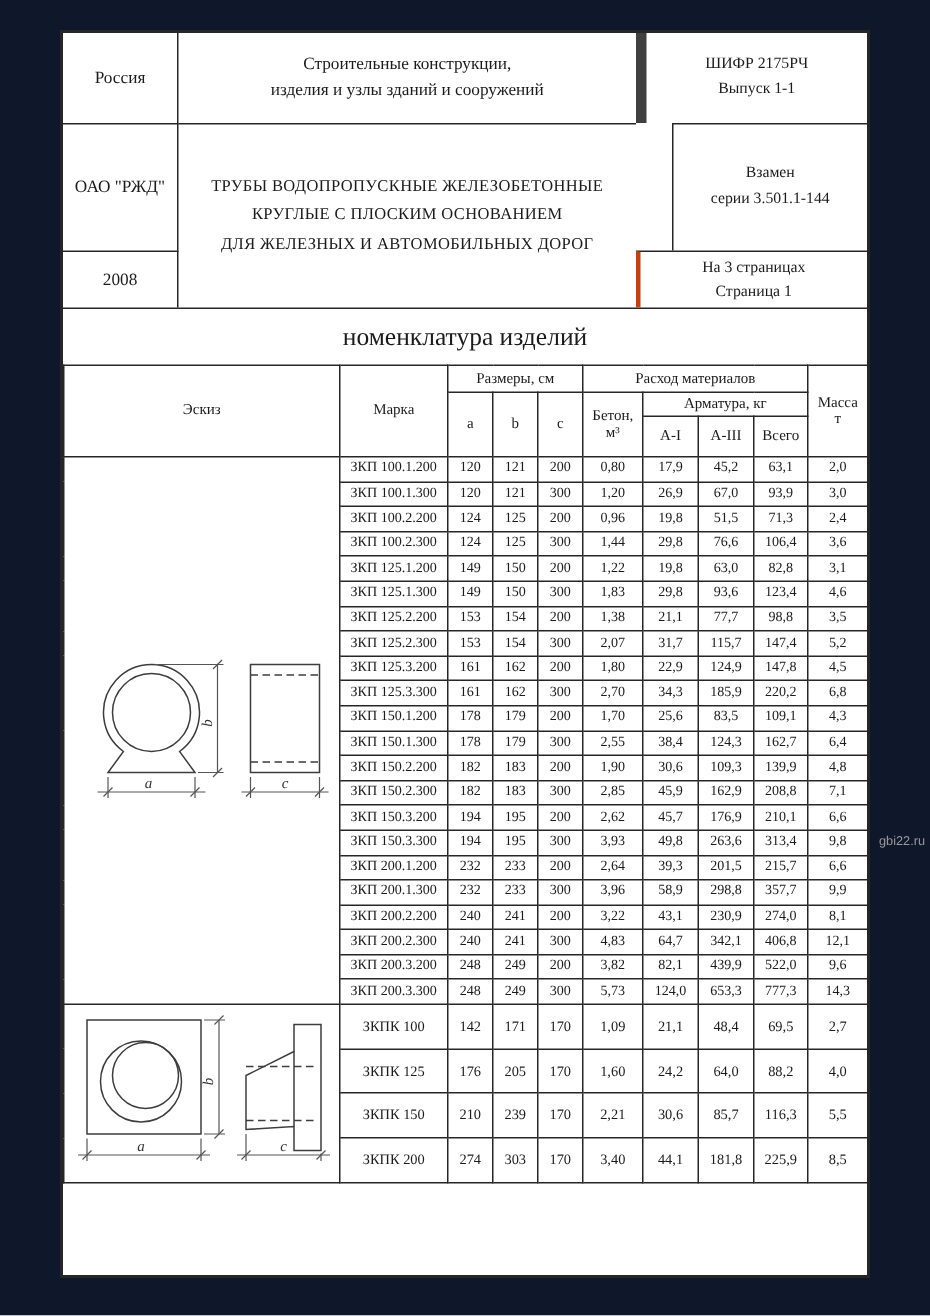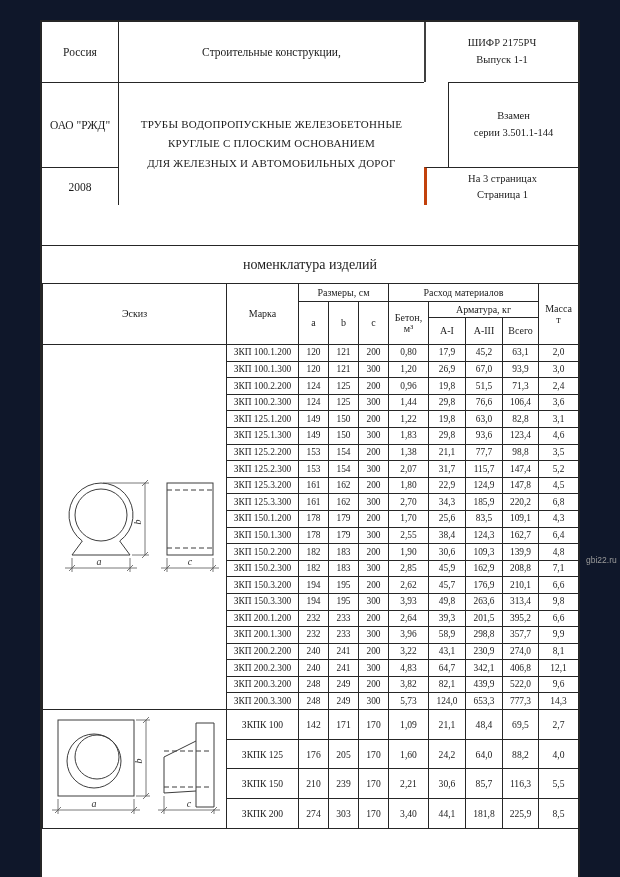--- a/index.html
+++ b/index.html
@@ -10,30 +10,30 @@
   }
   .sheet{
     position:absolute;left:40px;top:20px;width:540px;
     border:2px solid #262626;box-sizing:border-box;background:#fff;
   }
   
   .tophead{display:grid;grid-template-columns:77px 305px 1fr;grid-template-rows:60px 85px 38px;}
   .tophead .cell{display:flex;flex-direction:column;justify-content:center;align-items:center;text-align:center;box-sizing:border-box;}
   .c-country{grid-area:1/1/2/2;border-right:1px solid #262626;font-size:11.5px;}
   .c-series{grid-area:1/2/2/3;font-size:11.5px;line-height:1.45;}
-  .c-code{grid-area:1/3/2/4;border-left:2px solid #404040;font-size:10.5px;line-height:1.6;}
+  .c-code{grid-area:1/3/2/4;border-left:7px solid #404040;font-size:10.5px;line-height:1.6;}
   .c-org{grid-area:2/1/3/2;border-right:1px solid #262626;border-top:1px solid #262626;font-size:11.5px;}
   .c-doctitle{grid-area:2/2/4/3;border-top:1px solid #262626;font-size:11px;line-height:1.75;letter-spacing:.25px;}
   .c-replaces{grid-area:2/3/3/4;border-left:1px solid #262626;border-top:1px solid #262626;font-size:10.5px;line-height:1.6;margin-left:24px;}
   .c-year{grid-area:3/1/4/2;border-right:1px solid #262626;border-top:1px solid #262626;font-size:11.5px;}
   .c-pages{grid-area:3/3/4/4;border-left:3px solid #c2410c;border-top:1px solid #262626;font-size:10.5px;line-height:1.5;}
   
   .nomenclature{
     height:37px;border-top:1px solid #262626;
-    display:flex;align-items:center;justify-content:center;font-size:14px;margin-top:40px;
+    display:flex;align-items:center;justify-content:center;font-size:17px;
   }
   
   table.main{border-collapse:collapse;table-layout:fixed;width:536px;}
   table.main th,table.main td{
     border:1px solid #262626;padding:0;text-align:center;vertical-align:middle;
     font-weight:normal;font-size:10px;line-height:1.15;overflow:hidden;white-space:nowrap;
   }
   thead tr.h1{height:18px;} thead tr.h2{height:16px;} thead tr.h3{height:27px;}
   tbody.zkp tr{height:16.6px;} tbody.zkp td{font-size:9.4px;}
   tbody.zkpk tr{height:29.7px;} tbody.zkpk td{font-size:9.6px;}
@@ -57,20 +57,21 @@
 
 <div class="canvas">
   <div class="sheet">
 
     <div class="tophead">
       <div class="cell c-country">
         <span>Россия</span>
       </div>
       <div class="cell c-series">
         <span>Строительные конструкции,</span>
+        <span>изделия и узлы зданий и сооружений</span>
       </div>
       <div class="cell c-code">
         <span>ШИФР 2175РЧ</span>
         <span>Выпуск 1-1</span>
       </div>
       <div class="cell c-org">
         <span>ОАО "РЖД"</span>
       </div>
       <div class="cell c-doctitle">
         <span>ТРУБЫ ВОДОПРОПУСКНЫЕ ЖЕЛЕЗОБЕТОННЫЕ</span>
@@ -345,21 +346,21 @@
             <td>9,8</td>
           </tr>
           <tr>
             <td>ЗКП 200.1.200</td>
             <td>232</td>
             <td>233</td>
             <td>200</td>
             <td>2,64</td>
             <td>39,3</td>
             <td>201,5</td>
-            <td>395,2</td>
+            <td>215,7</td>
             <td>6,6</td>
           </tr>
           <tr>
             <td>ЗКП 200.1.300</td>
             <td>232</td>
             <td>233</td>
             <td>300</td>
             <td>3,96</td>
             <td>58,9</td>
             <td>298,8</td>

